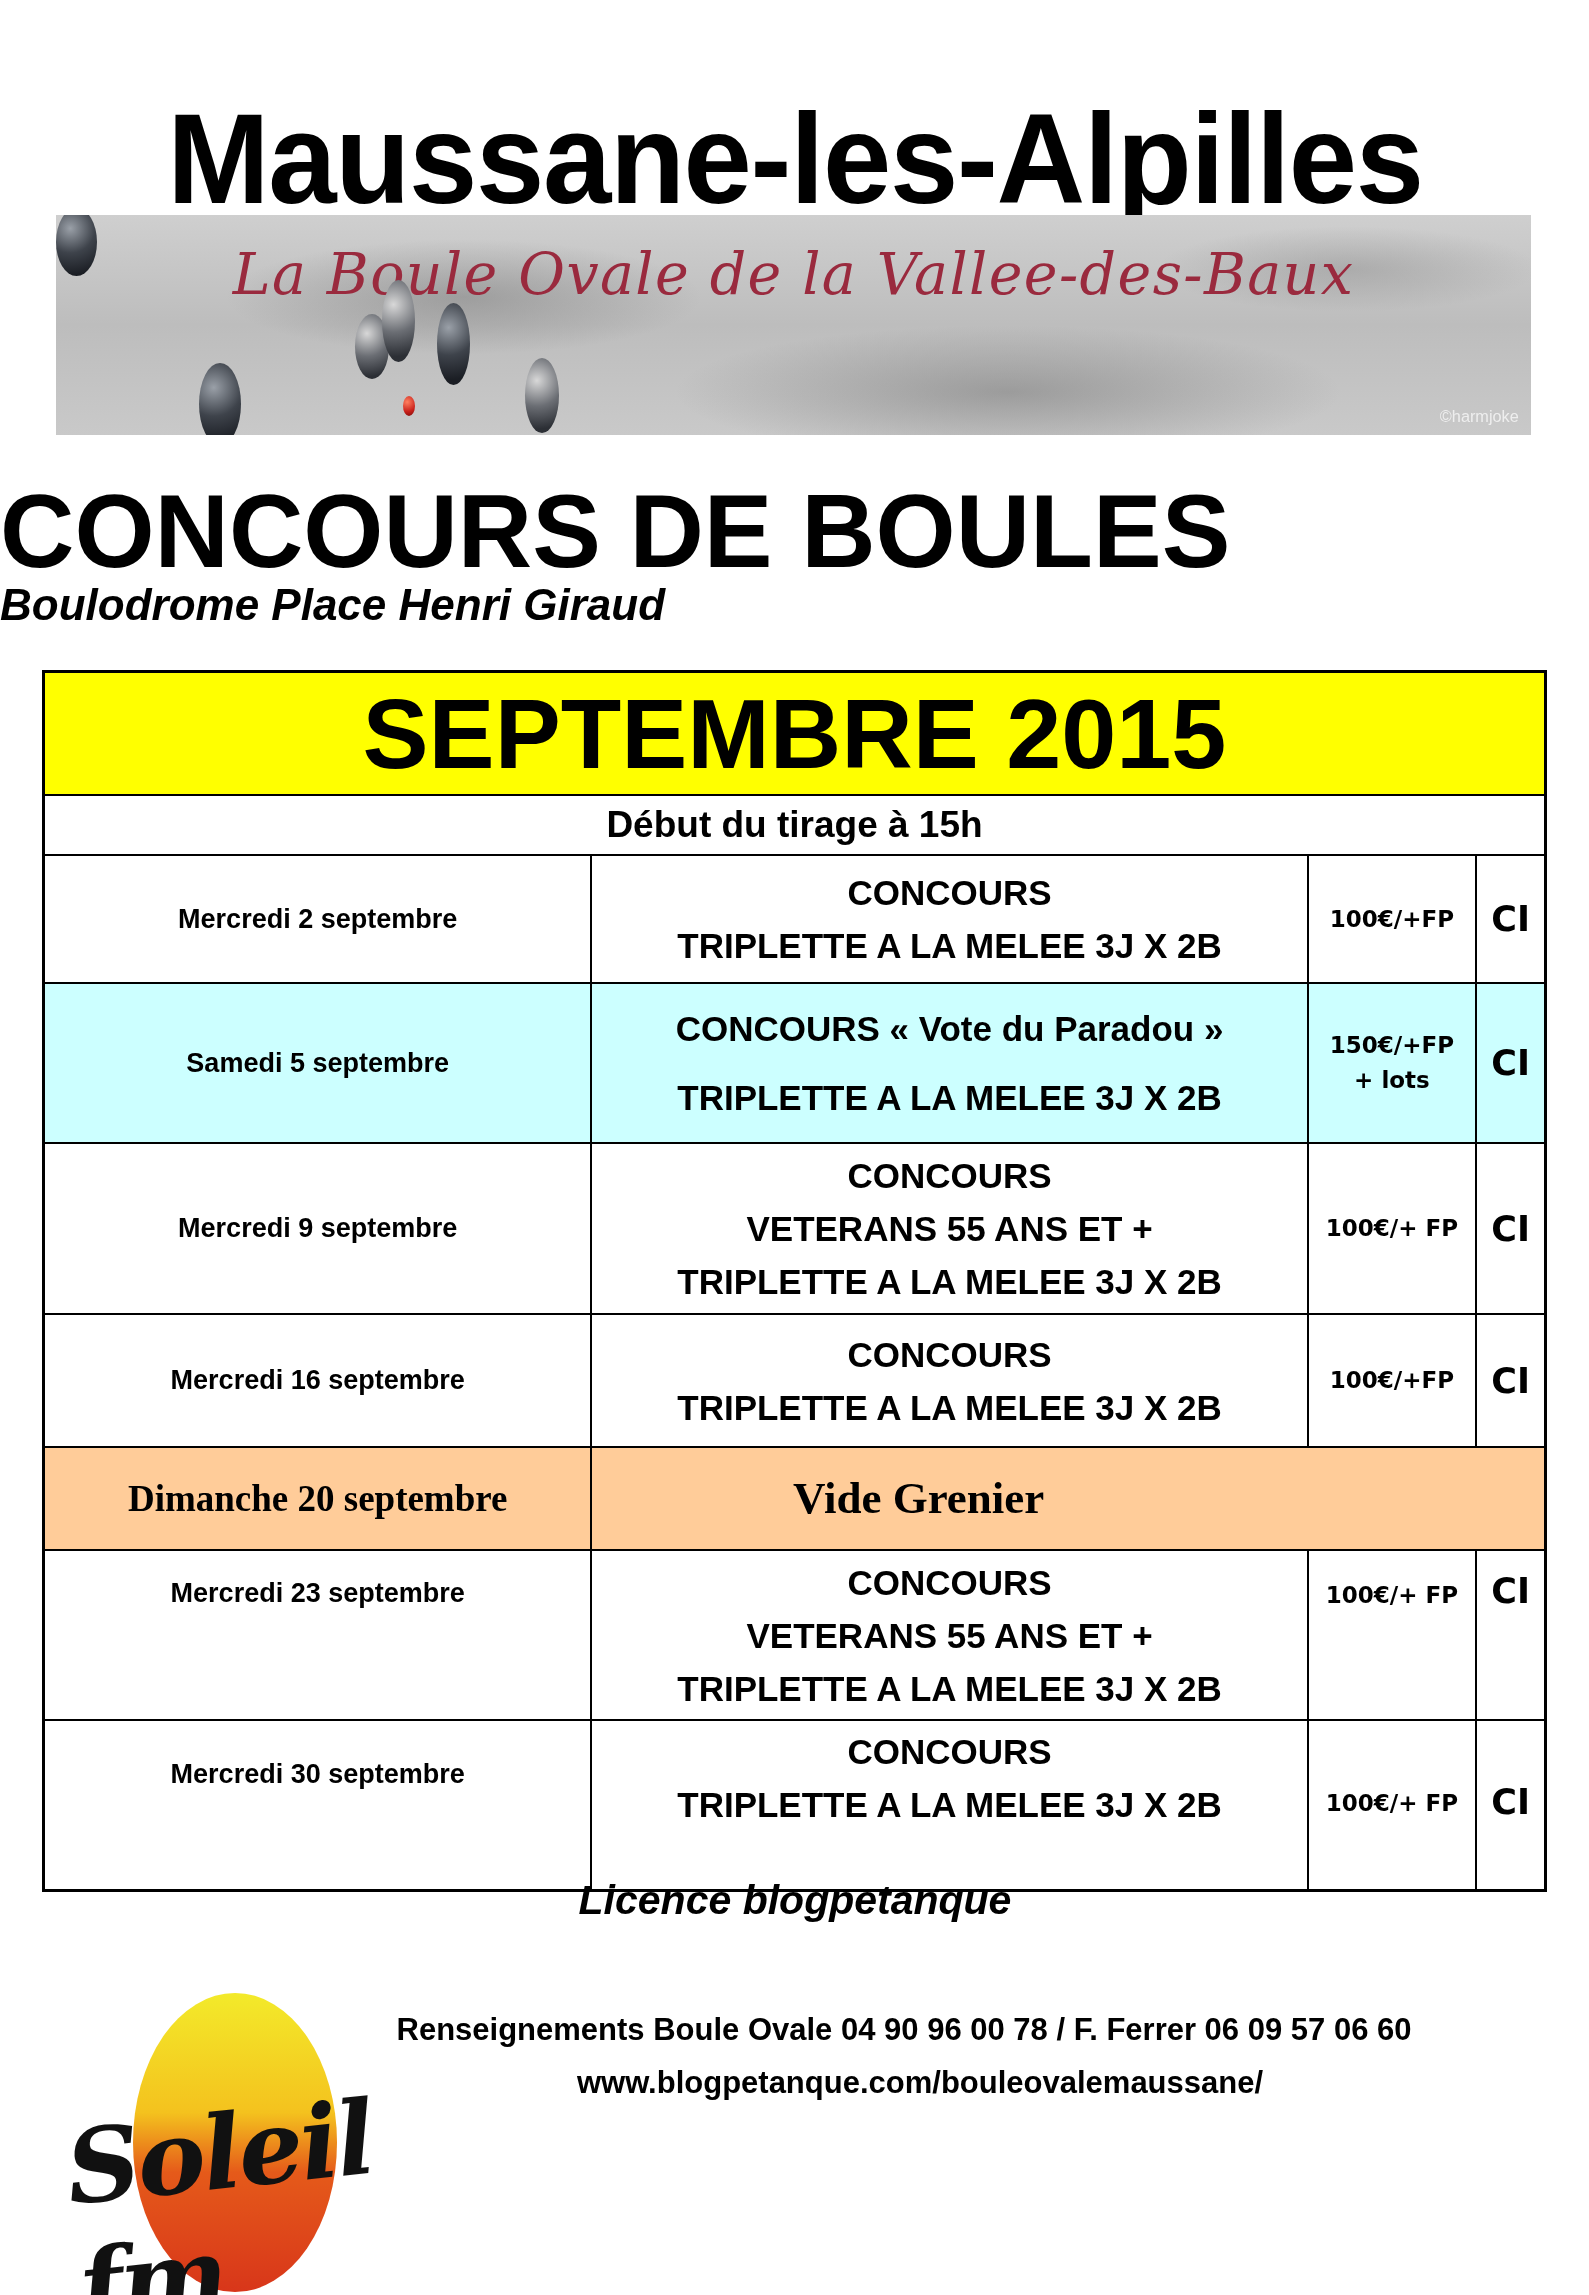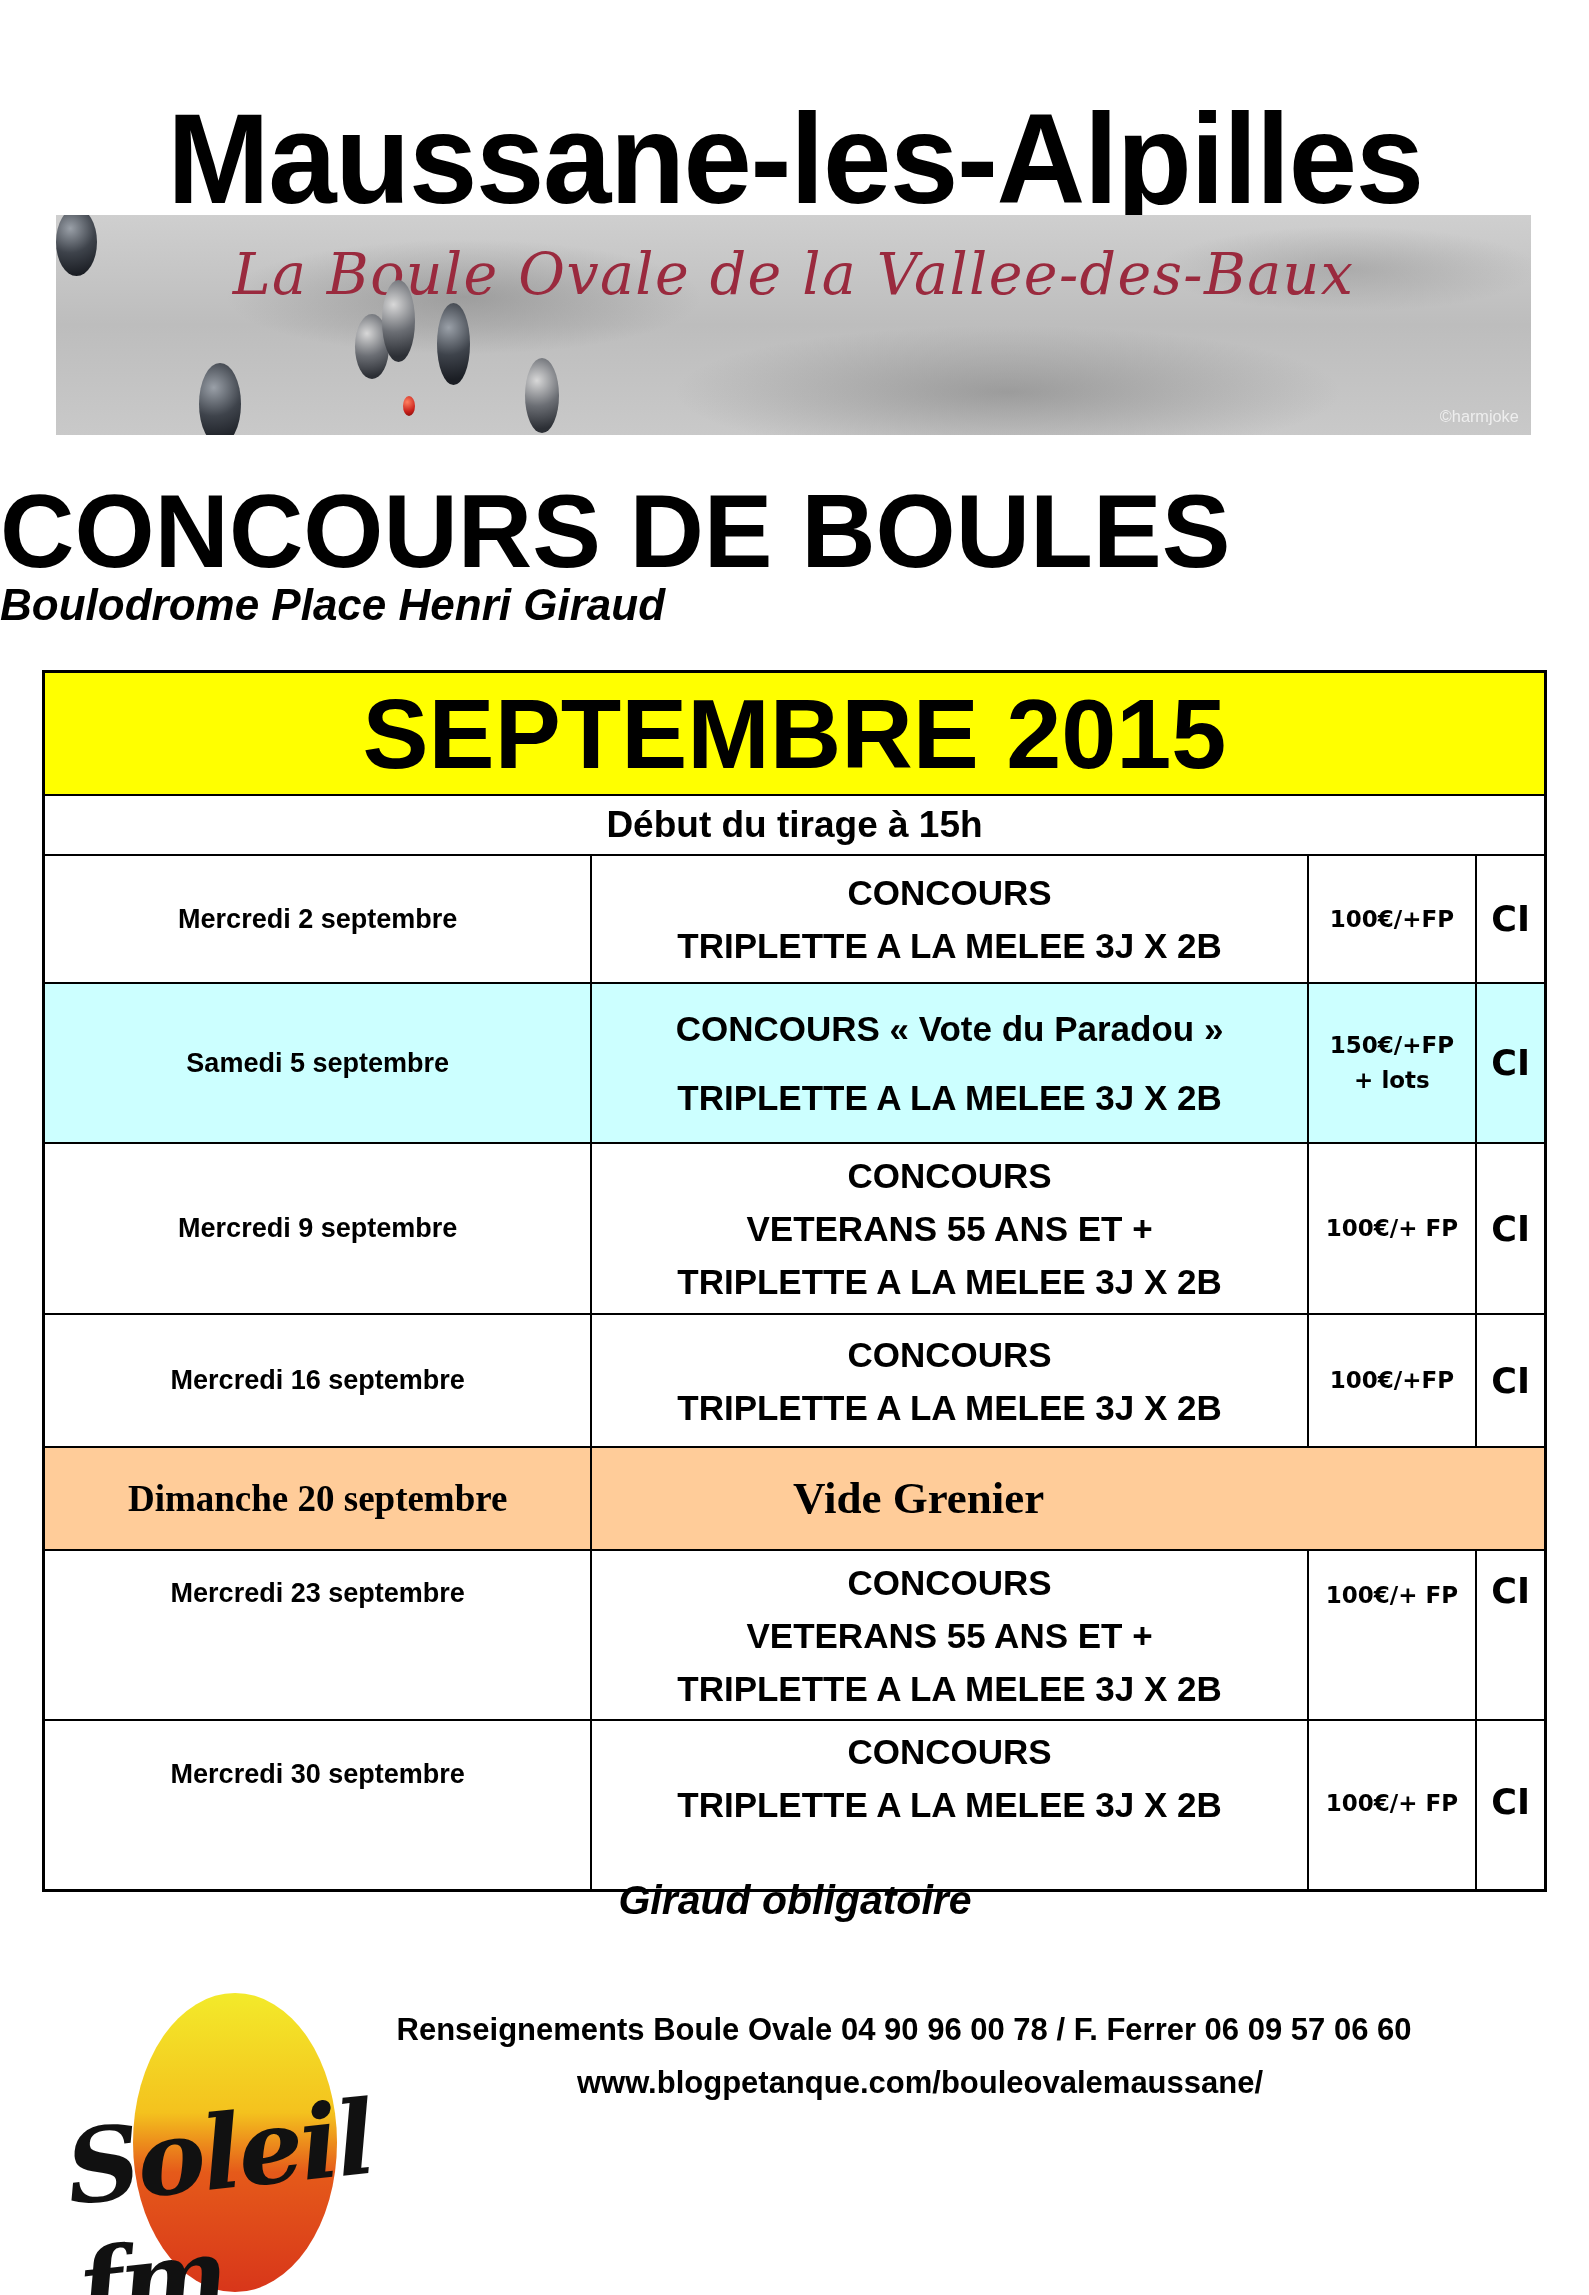--- a/index.html
+++ b/index.html
@@ -141,21 +141,21 @@
     <td class="event" style="vertical-align:top;padding-top:4.1px">
       <span class="line">CONCOURS</span>
       <span class="line">TRIPLETTE  A LA MELEE   3J X 2B</span>
     </td>
     <td class="prize" style="vertical-align:top;padding-top:65px">100€/+ FP</td>
     <td class="cat" style="vertical-align:top;padding-top:61px">CI</td>
   </tr>
 </tbody>
   </table>
 
-<div class="licence">Giraud obligatoire</div>
+<div class="licence">Licence blogpetanque</div>
 
 <div class="logo">
   <div class="sun"></div>
   <div class="soleil">Soleil fm</div>
 
 </div>
 
 <div class="contact">Renseignements Boule Ovale 04 90 96 00 78 / F. Ferrer 06 09 57 06 60</div>
 <div class="url">www.blogpetanque.com/bouleovalemaussane/</div>
 

